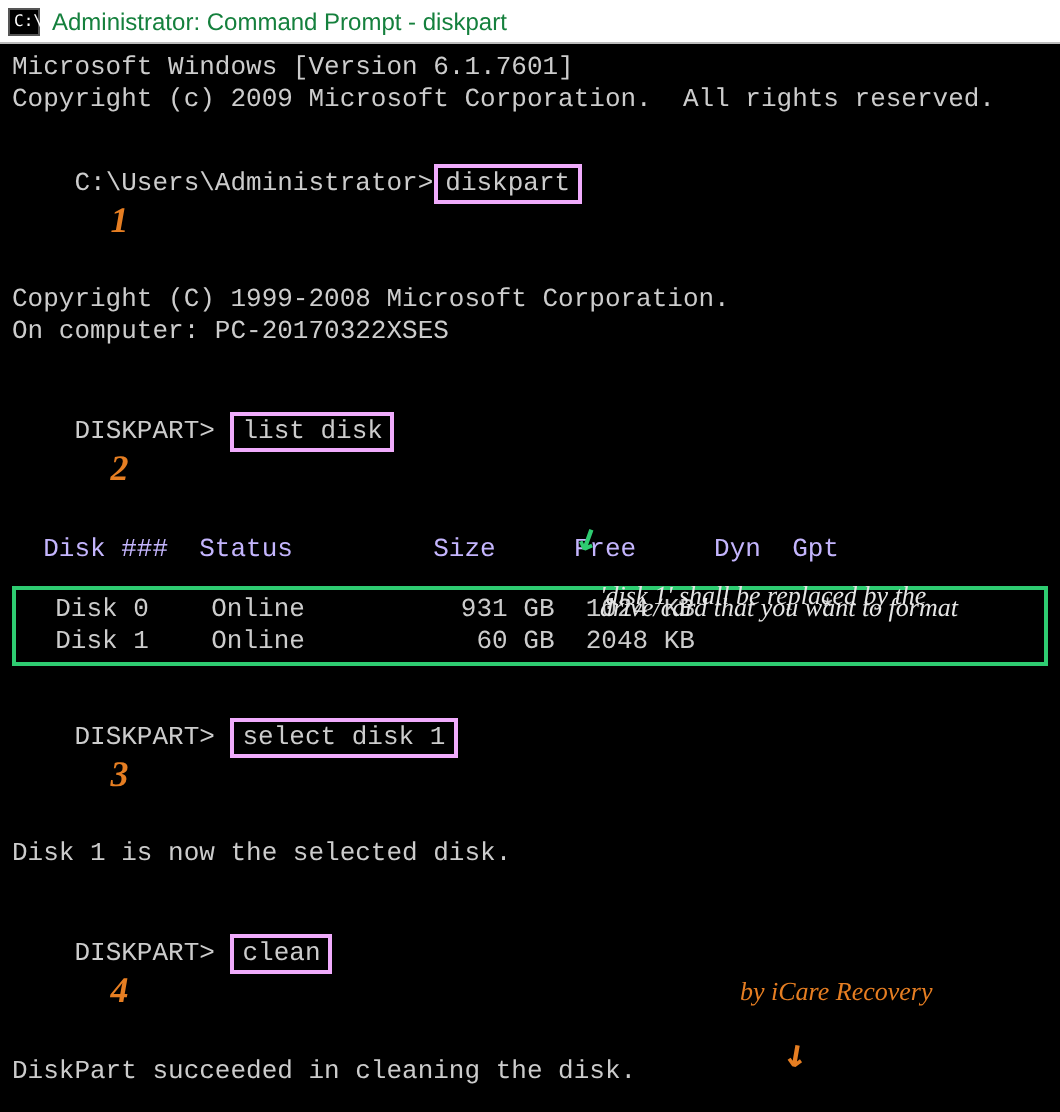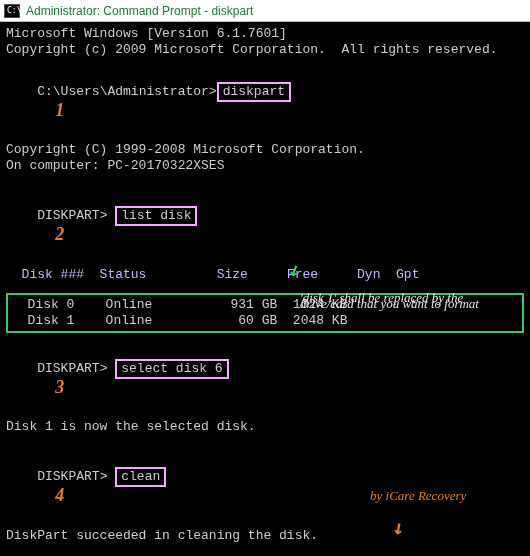--- a/index.html
+++ b/index.html
@@ -130,21 +130,21 @@
 
   <div class="line header-row">  Disk ###  Status         Size     Free     Dyn  Gpt</div>
   <div class="spacer"></div>
   <div class="green-box">
     <div class="line">  Disk 0    Online          931 GB  1024 KB        *</div>
     <div class="line">  Disk 1    Online           60 GB  2048 KB</div>
   </div>
   <div class="spacer"></div>
 
   <div class="line" style="position:relative;">
-    <span>DISKPART&gt; </span><span class="orange-box">select disk 6</span>
+    <span>DISKPART&gt; </span><span class="orange-box">select disk 1</span>
     <span class="step-num big">3</span>
   </div>
 
   <span class="arrow-green" style="left:288px; top:240px;">↙</span>
   <span class="green-note" style="left:300px; top:268px;">'disk 1' shall be replaced by the</span>
   <span class="green-note" style="left:300px; top:274px;">drive/card that you want to format</span>
 
   <div class="spacer"></div>
   <div class="line">Disk 1 is now the selected disk.</div>
   <div class="spacer"></div>

